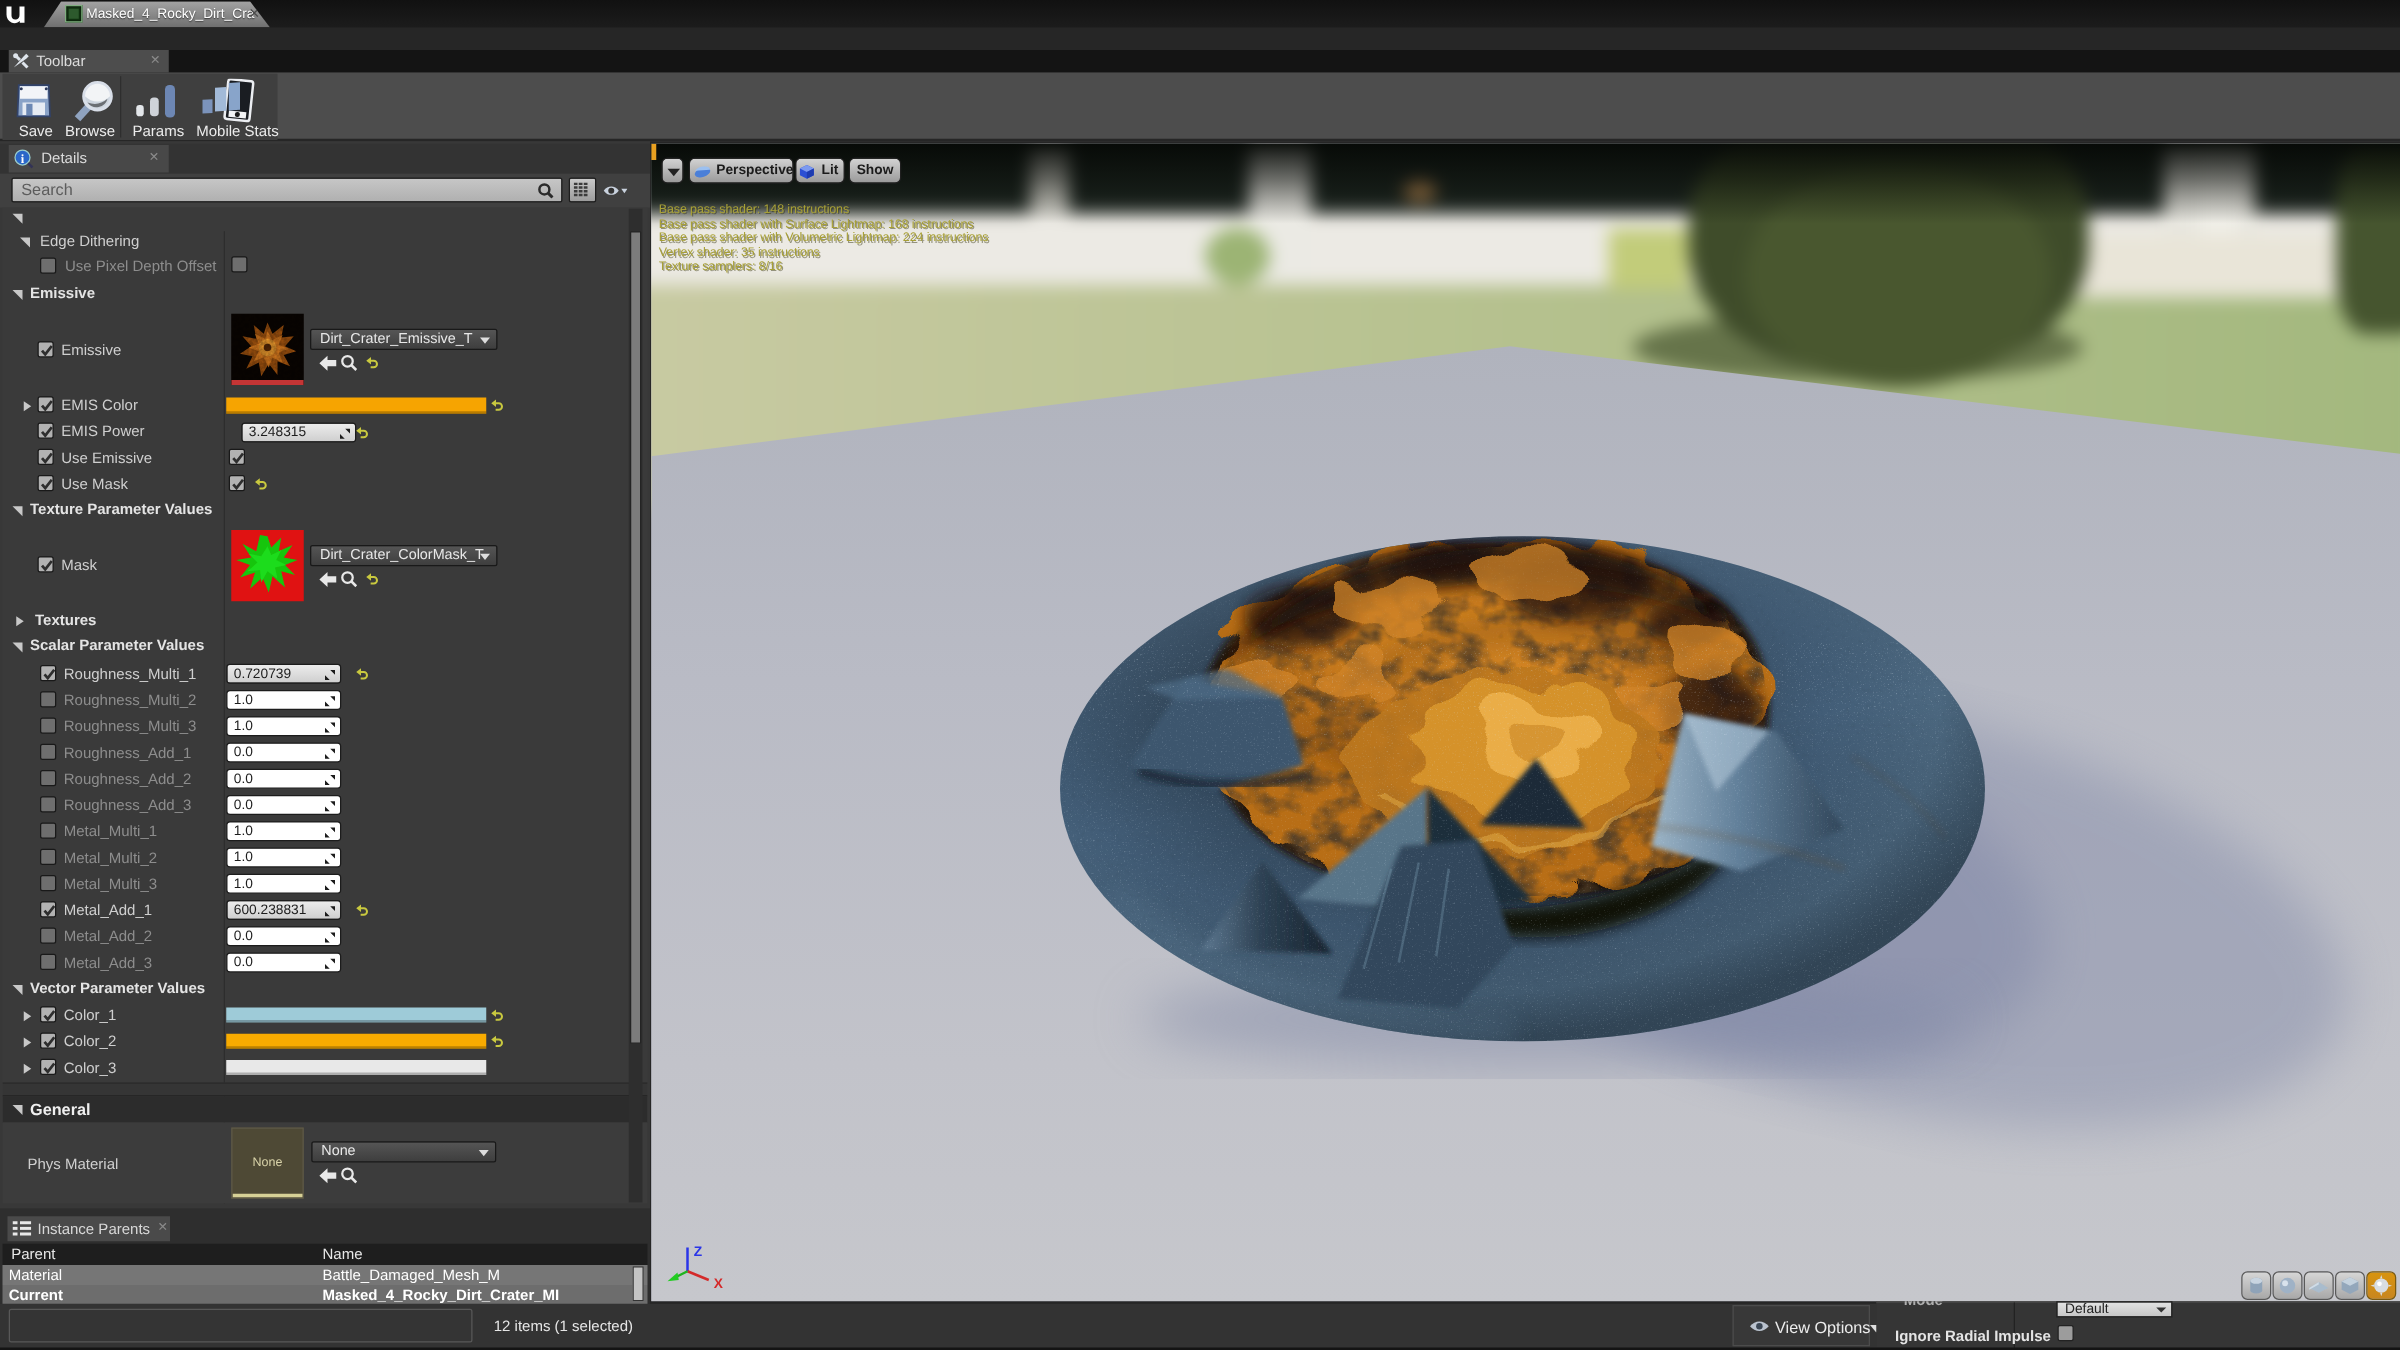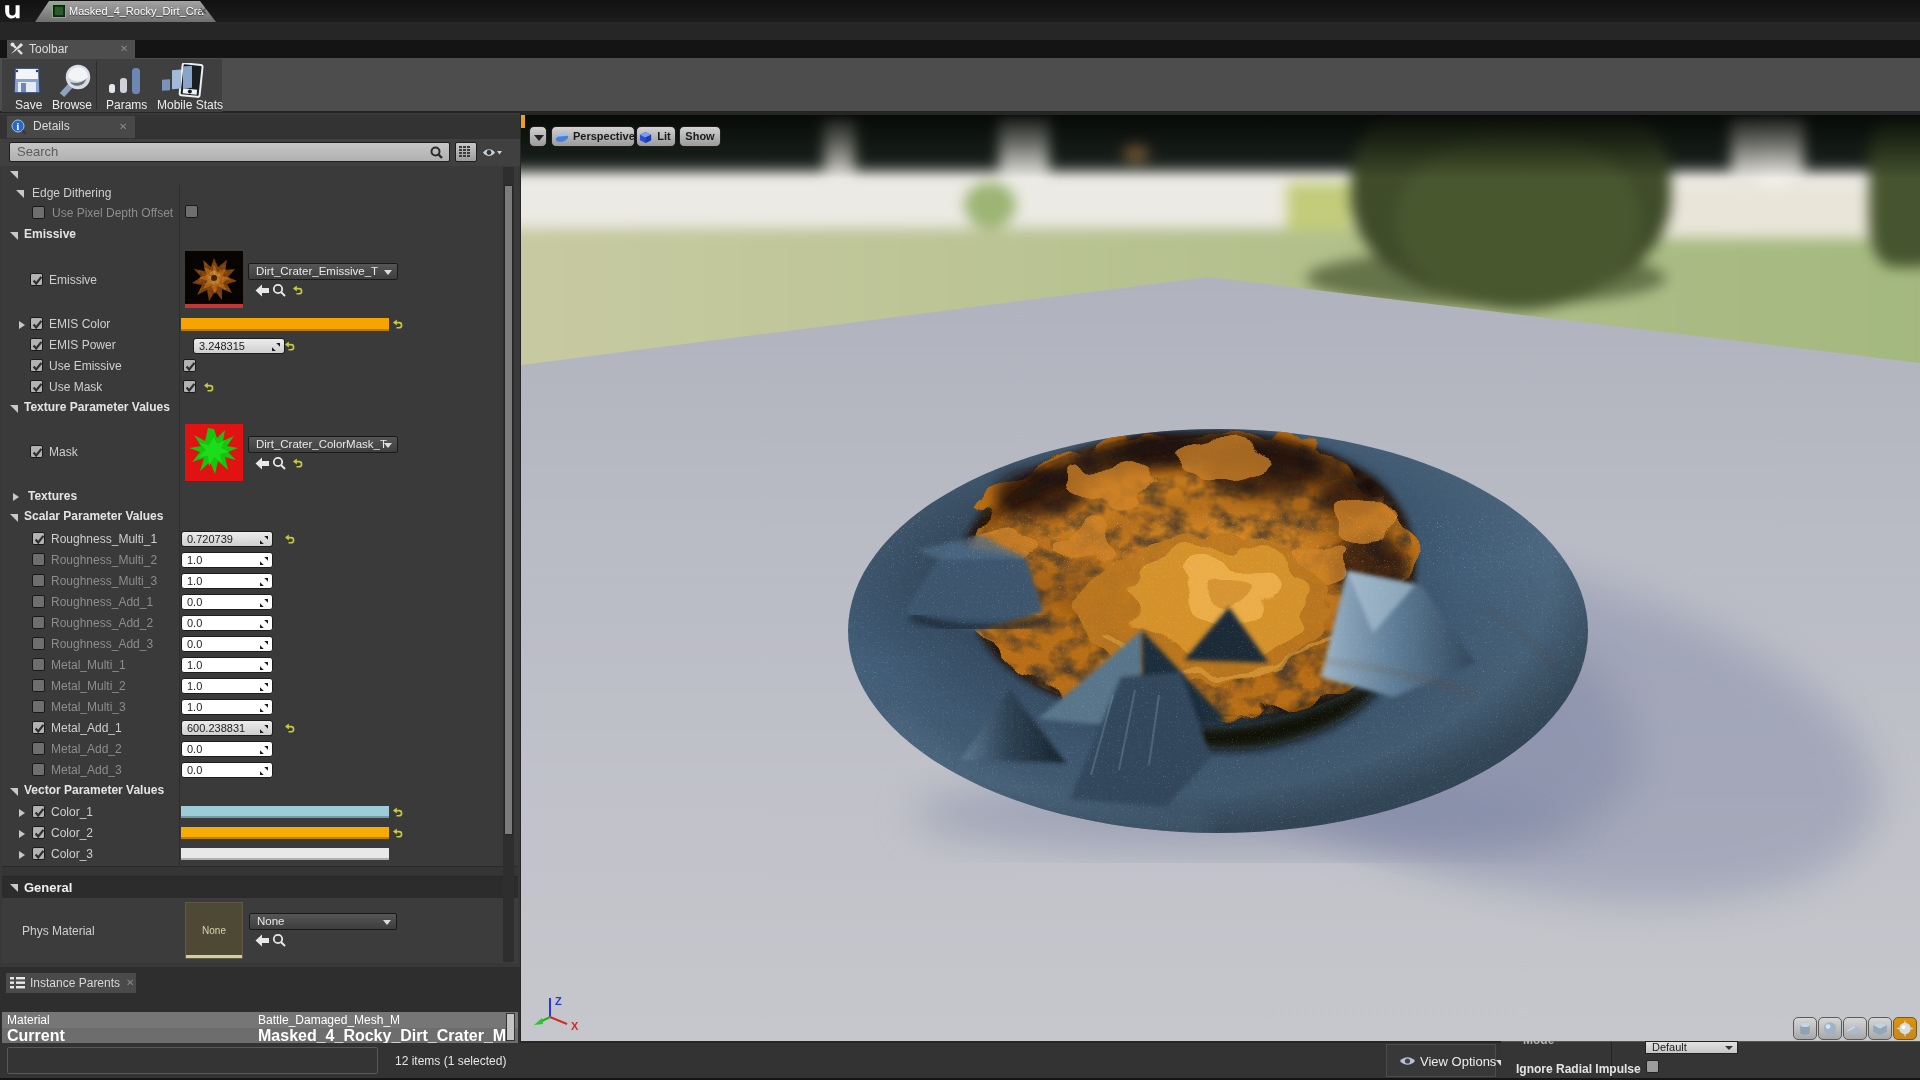--- a/index.html
+++ b/index.html
@@ -51,21 +51,21 @@
 .combo .car{position:absolute;right:5px;top:6px;width:0;height:0;border-left:4px solid transparent;border-right:4px solid transparent;border-top:5px solid #ddd}
 .cbar{position:absolute;height:13px}
 .ico{position:absolute}
 #dscroll{left:504px;top:185px;width:9px;height:650px;background:#7c7c7c;border:1px solid #242424;border-radius:1px}
 #dscrolltrack{left:503px;top:167px;width:11px;height:795px;background:#2e2e2e}
 
 #ipanel{left:0;top:967px;width:520px;height:77px;background:#2e2e2e}
 #iptab{left:6px;top:973px;width:130px;height:20px;background:#4a4a4a;color:#d8d8d8;font-size:12px;line-height:20px}
 #iphdr{left:2px;top:995px;width:516px;height:17px;background:#1e1e1e;color:#e8e8e8;font-size:12px;line-height:17px}
 #iprow1{left:2px;top:1012px;width:516px;height:16px;background:#767676;color:#fff;font-size:12px;line-height:16px}
-#iprow2{left:2px;top:1028px;width:516px;height:16px;background:#6d6d6d;color:#fff;font-size:16px;line-height:16px;font-weight:bold}
+#iprow2{left:2px;top:1028px;width:516px;height:16px;background:#6d6d6d;color:#fff;font-size:12px;line-height:16px;font-weight:bold}
 #ipscroll{left:506px;top:1013px;width:9px;height:28px;background:#c4c4c4;border:1px solid #333}
 
 #vp{left:521px;top:115px;width:1399px;height:926px;background:#b9bbc5;overflow:hidden}
 #vpbg{position:absolute;left:-15px;top:-15px;width:1429px;height:300px;filter:blur(7px)}
 #vpbg div{position:absolute}
 #topgrad{position:absolute;left:0;top:0;width:1399px;height:64px;background:linear-gradient(rgba(6,9,6,.95),rgba(6,9,6,.55) 45%,rgba(6,9,6,0))}
 .vbtn{position:absolute;top:11px;height:21px;background:linear-gradient(#d2d2d2,#9a9a9a);border:1px solid #1f1f1f;border-radius:5px;color:#1b1b1b;font-size:12px;font-weight:bold;line-height:19px;text-align:center}
 #stats{position:absolute;left:6px;top:47px;color:#a8a036;font-size:10px;line-height:11.5px;letter-spacing:-0.1px;white-space:nowrap;text-shadow:1px 1px 0 rgba(40,40,0,.45)}
 
 #statusbar{left:0;top:1043px;width:1920px;height:37px;background:#333}
@@ -458,20 +458,24 @@
           <rect x="0" y="1" width="4" height="2.4"></rect>
           <rect x="6" y="1" width="9" height="2.4"></rect>
           <rect x="0" y="5.5" width="4" height="2.4"></rect>
           <rect x="6" y="5.5" width="9" height="2.4"></rect>
           <rect x="0" y="10" width="4" height="2.4"></rect>
           <rect x="6" y="10" width="9" height="2.4"></rect>
         </g>
       </svg>
       <span style="position:absolute;left:24px">Instance Parents</span>
       <span style="position:absolute;left:120px;color:#8a8a8a;font-size:10px">✕</span>
+    </div>
+  <div class="abs" id="iphdr">
+      <span style="position:absolute;left:7px">Parent</span>
+      <span style="position:absolute;left:256px">Name</span>
     </div>
   <div class="abs" id="iprow1">
       <span style="position:absolute;left:5px">Material</span>
       <span style="position:absolute;left:256px">Battle_Damaged_Mesh_M</span>
     </div>
   <div class="abs" id="iprow2">
       <span style="position:absolute;left:5px">Current</span>
       <span style="position:absolute;left:256px">Masked_4_Rocky_Dirt_Crater_MI</span>
     </div>
   <div class="abs" id="ipscroll"></div>
@@ -634,20 +638,21 @@
 <div class="vbtn" style="left:30px;width:84px;padding-left:21px;font-size:11px">Perspective<svg style="position:absolute;left:3px;top:6px" width="14" height="10" viewBox="0 0 15 11">
           <ellipse cx="7.5" cy="5.5" rx="7" ry="4" fill="#4a7fd8" transform="rotate(-18 7.5 5.5)"></ellipse>
           <path d="M1 4 a7 4 -18 0 1 13 -1" fill="#9cc0f0"></path>
         </svg></div>
 <div class="vbtn" style="left:115px;width:40px;padding-left:16px;font-size:11px">Lit<svg style="position:absolute;left:2px;top:4px" width="13" height="13" viewBox="0 0 14 14">
           <path d="M7 1 L13 4 L13 10 L7 13 L1 10 L1 4 Z" fill="#2b4fd4"></path>
           <path d="M7 1 L13 4 L7 7 L1 4 Z" fill="#7d9af0"></path>
           <path d="M7 7 L13 4 L13 10 L7 13 Z" fill="#1e3cb0"></path>
         </svg></div>
 <div class="vbtn" style="left:158px;width:42px;font-size:11px">Show</div>
+<div id="stats">Base pass shader: 148 instructions<br>Base pass shader with Surface Lightmap: 168 instructions<br>Base pass shader with Volumetric Lightmap: 224 instructions<br>Vertex shader: 35 instructions<br>Texture samplers: 8/16</div>
 <svg style="position:absolute;left:10px;top:878px" width="70" height="45" viewBox="0 0 70 45">
 <line x1="19" y1="24" x2="19" y2="5" stroke="#2a35e8" stroke-width="2"></line>
 <text x="24" y="12" fill="#2a35e8" font-size="11" font-weight="bold" font-family="Liberation Sans">Z</text>
 <line x1="19" y1="24" x2="36" y2="31" stroke="#d42a2a" stroke-width="2"></line>
 <text x="40" y="37" fill="#d42a2a" font-size="11" font-weight="bold" font-family="Liberation Sans">X</text>
 <line x1="19" y1="24" x2="9" y2="29" stroke="#1fb41f" stroke-width="2"></line>
 <path d="M11 25 L3 32 L12 31 Z" fill="#22cc22"></path>
 </svg>
 <div style="position:absolute;left:1272px;top:902px;width:24px;height:23px;background:linear-gradient(#d6d6d6,#a8a8a8);border:1px solid #5a5a5a;border-radius:5px"><svg width="22" height="21" viewBox="0 0 22 22">
           <path d="M6 7 a5 2.5 0 0 1 10 0 l0 8 a5 2.5 0 0 1 -10 0 Z" fill="#8fa3b8"></path>

